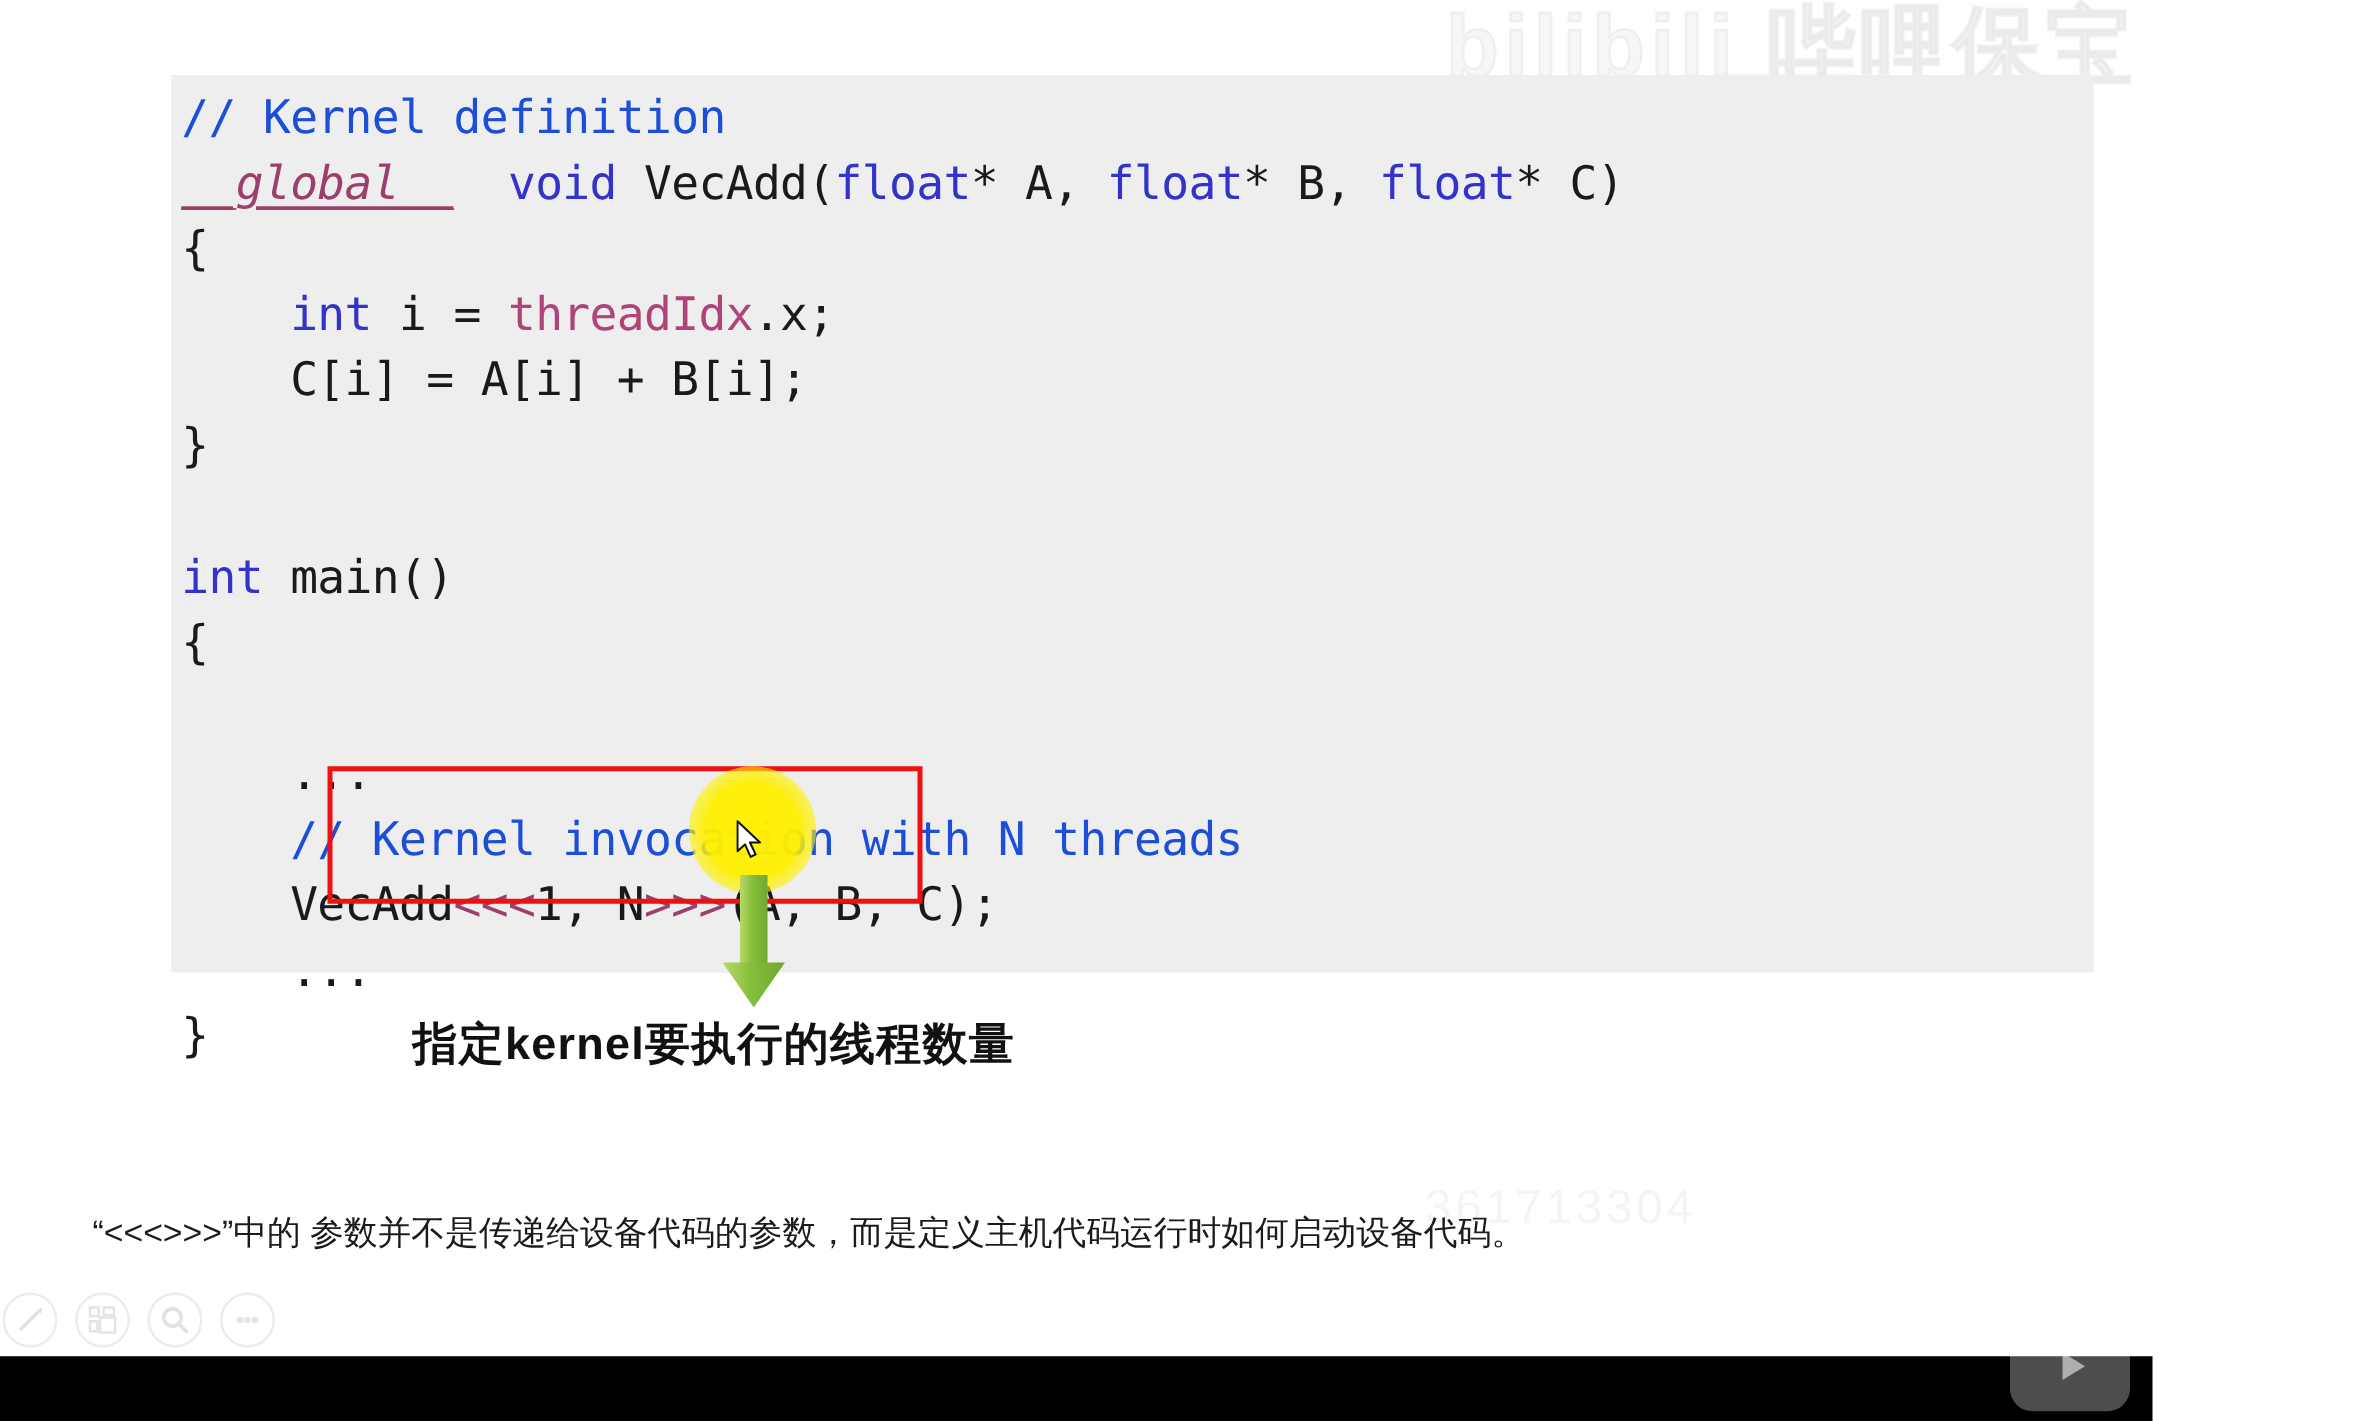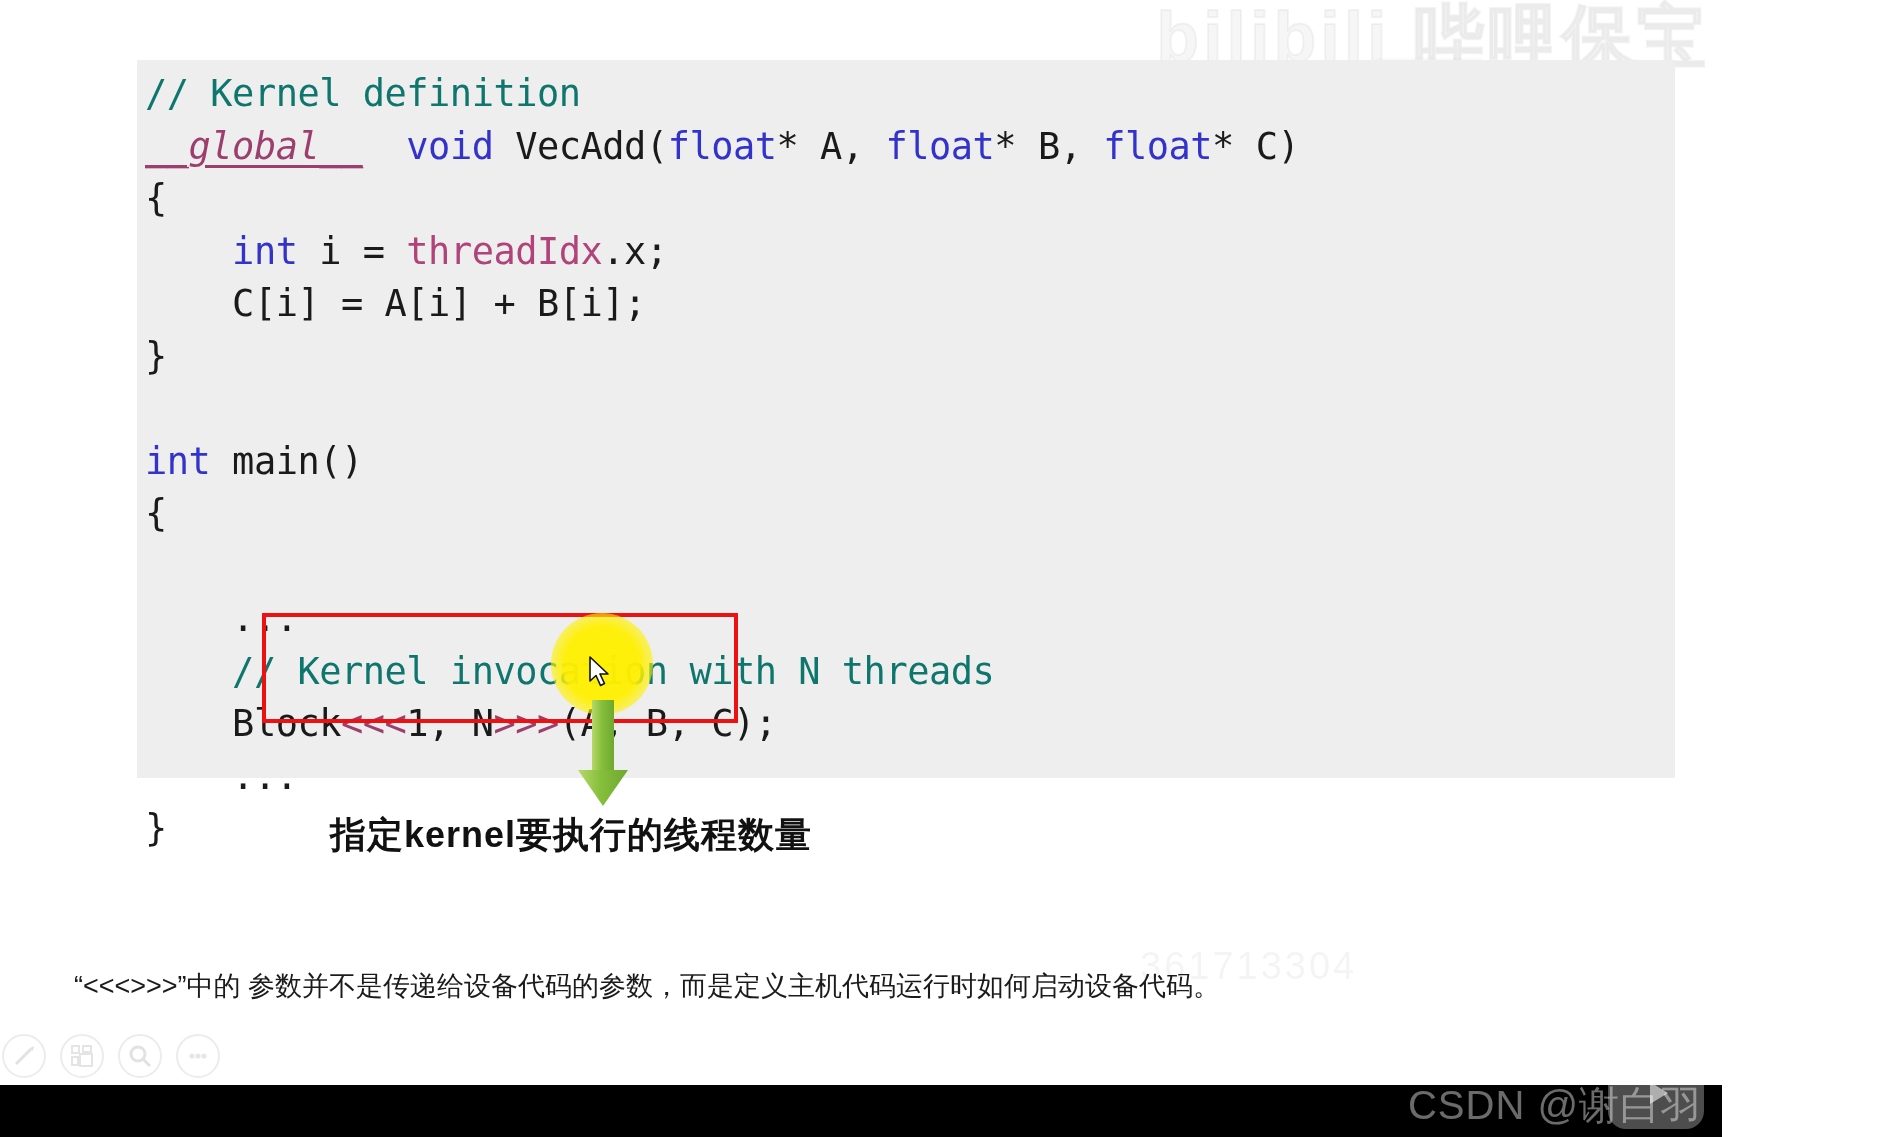--- a/index.html
+++ b/index.html
@@ -58,21 +58,21 @@
   pre.code {
     font-family: "DejaVu Sans Mono", "Liberation Mono", monospace;
     font-size: 37px;
     line-height: 52.5px;
     color: #1a1a1a;
     margin: 0;
     padding: 0 0 0 8px;
     white-space: pre;
     letter-spacing: -0.5px;
   }
-  .cmt   { color: #0f766e; text-align: center; }
+  .cmt   { color: #1d4ed8; text-align: center; }
   .kw    { color: #3333cc; }
   .glob  { color: #9c3f6e; text-decoration: underline; text-decoration-thickness: 3px; text-underline-offset: 6px; font-style: italic; }
   .ident { color: #b0447a; }
   .chev  { color: #9c3f6e; }
   .plain { color: #1a1a1a; margin-top: 16px; }
 
   
   #red-box {
     position: absolute;
     left: 262px;
@@ -229,21 +229,21 @@
 <span><span class="plain">{</span></span>
 <span><span class="plain">    </span><span class="kw">int</span><span class="plain"> i = </span><span class="ident">threadIdx</span><span class="plain">.x;</span></span>
 <span><span class="plain">    C[i] = A[i] + B[i];</span></span>
 <span><span class="plain">}</span></span>
 <span><span class="plain"></span></span>
 <span><span class="kw">int</span><span class="plain"> main()</span></span>
 <span><span class="plain">{</span></span>
 <span><span class="plain"></span></span>
 <span><span class="plain">    ...</span></span>
 <span><span class="cmt">    // Kernel invocation with N threads</span></span>
-<span><span class="plain">    Block</span><span class="chev">&lt;&lt;&lt;</span><span class="plain">1</span><span class="plain">, N</span><span class="chev">&gt;&gt;&gt;</span><span class="plain">(A, B, C);</span></span>
+<span><span class="plain">    VecAdd</span><span class="chev">&lt;&lt;&lt;</span><span class="plain">1</span><span class="plain">, N</span><span class="chev">&gt;&gt;&gt;</span><span class="plain">(A, B, C);</span></span>
 <span><span class="plain">    ...</span></span>
 <span><span class="plain">}</span></span></pre>
   </div>
 
   <div id="red-box"></div>
 
   <div id="click-halo"></div>
 
   <svg id="mouse-cursor" viewBox="0 0 22 32">
     <polygon points="1,1 1,25 7,19.5 11.5,29.5 15.5,27.5 11,18 19,18" fill="#ffffff" stroke="#111111" stroke-width="1.6" stroke-linejoin="round"></polygon>
@@ -291,20 +291,19 @@
     <div class="tool-btn">
       <svg width="26" height="26" viewBox="0 0 26 26">
         <circle cx="7" cy="13" r="2.6" fill="#e6e6e6"></circle>
         <circle cx="13" cy="13" r="2.6" fill="#e6e6e6"></circle>
         <circle cx="19" cy="13" r="2.6" fill="#e6e6e6"></circle>
       </svg>
     </div>
   </div>
 
   <div id="bottom-bar"></div>
-  <div id="csdn-watermark">CSDN @谢白羽</div>
   <div id="play-badge">
     <svg width="44" height="44" viewBox="0 0 44 44">
       <polygon points="16,11 34,22 16,33" fill="rgba(255,255,255,0.55)"></polygon>
     </svg>
   </div>
 
 </div>
 
 </body></html>

